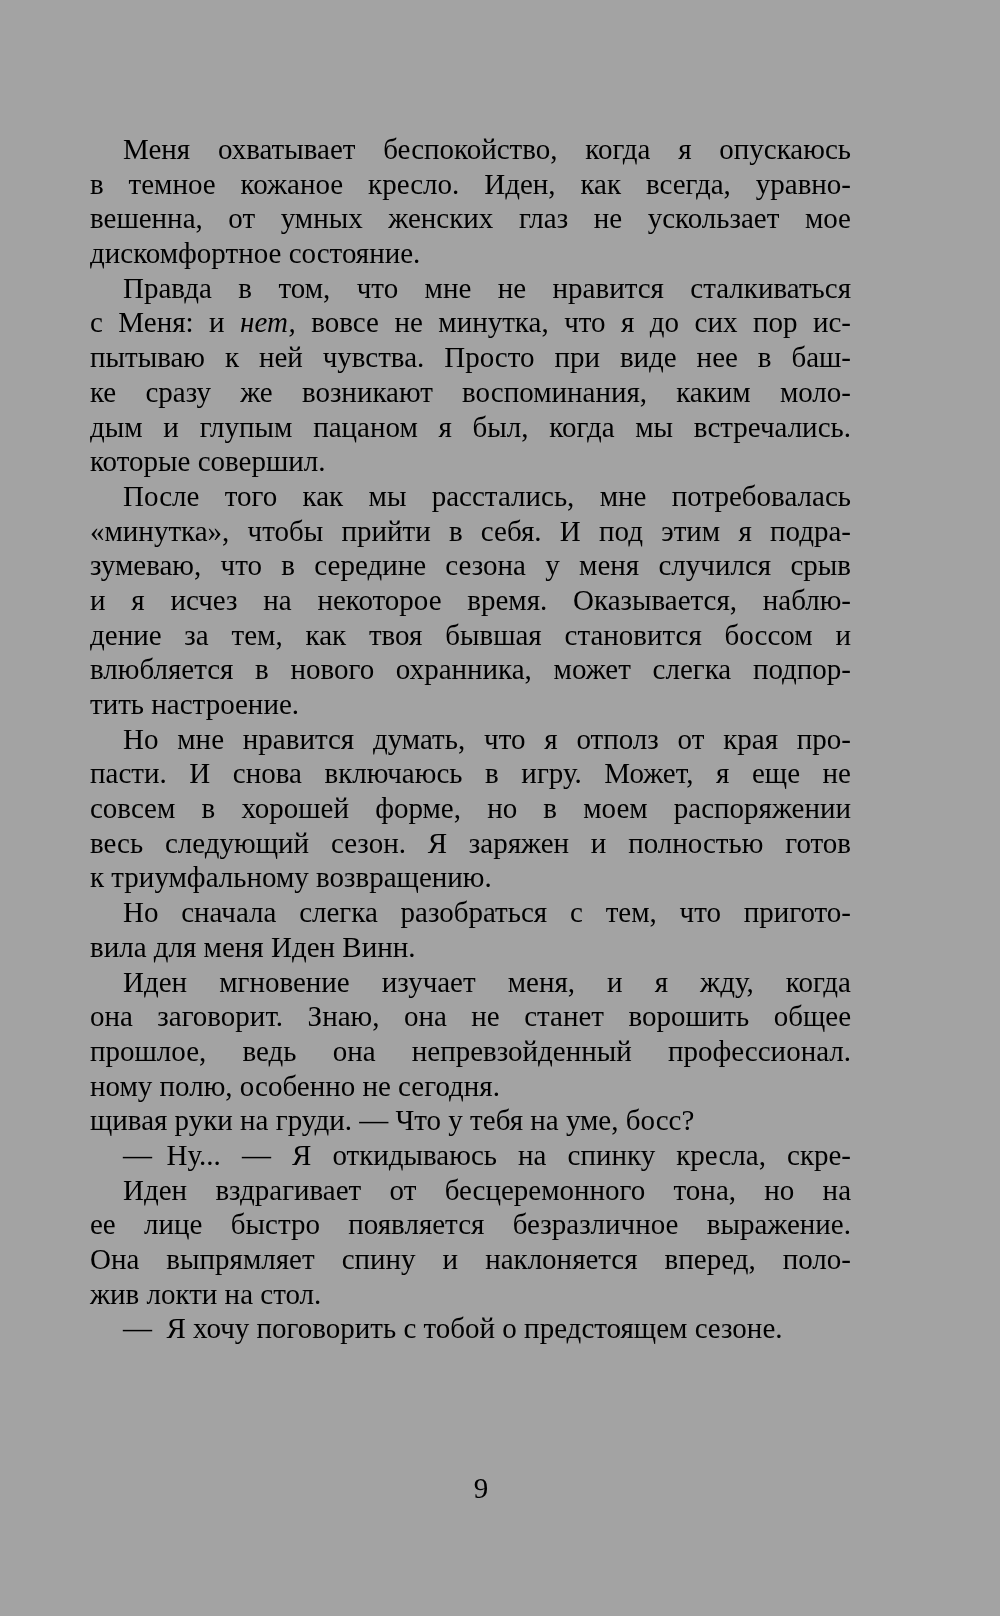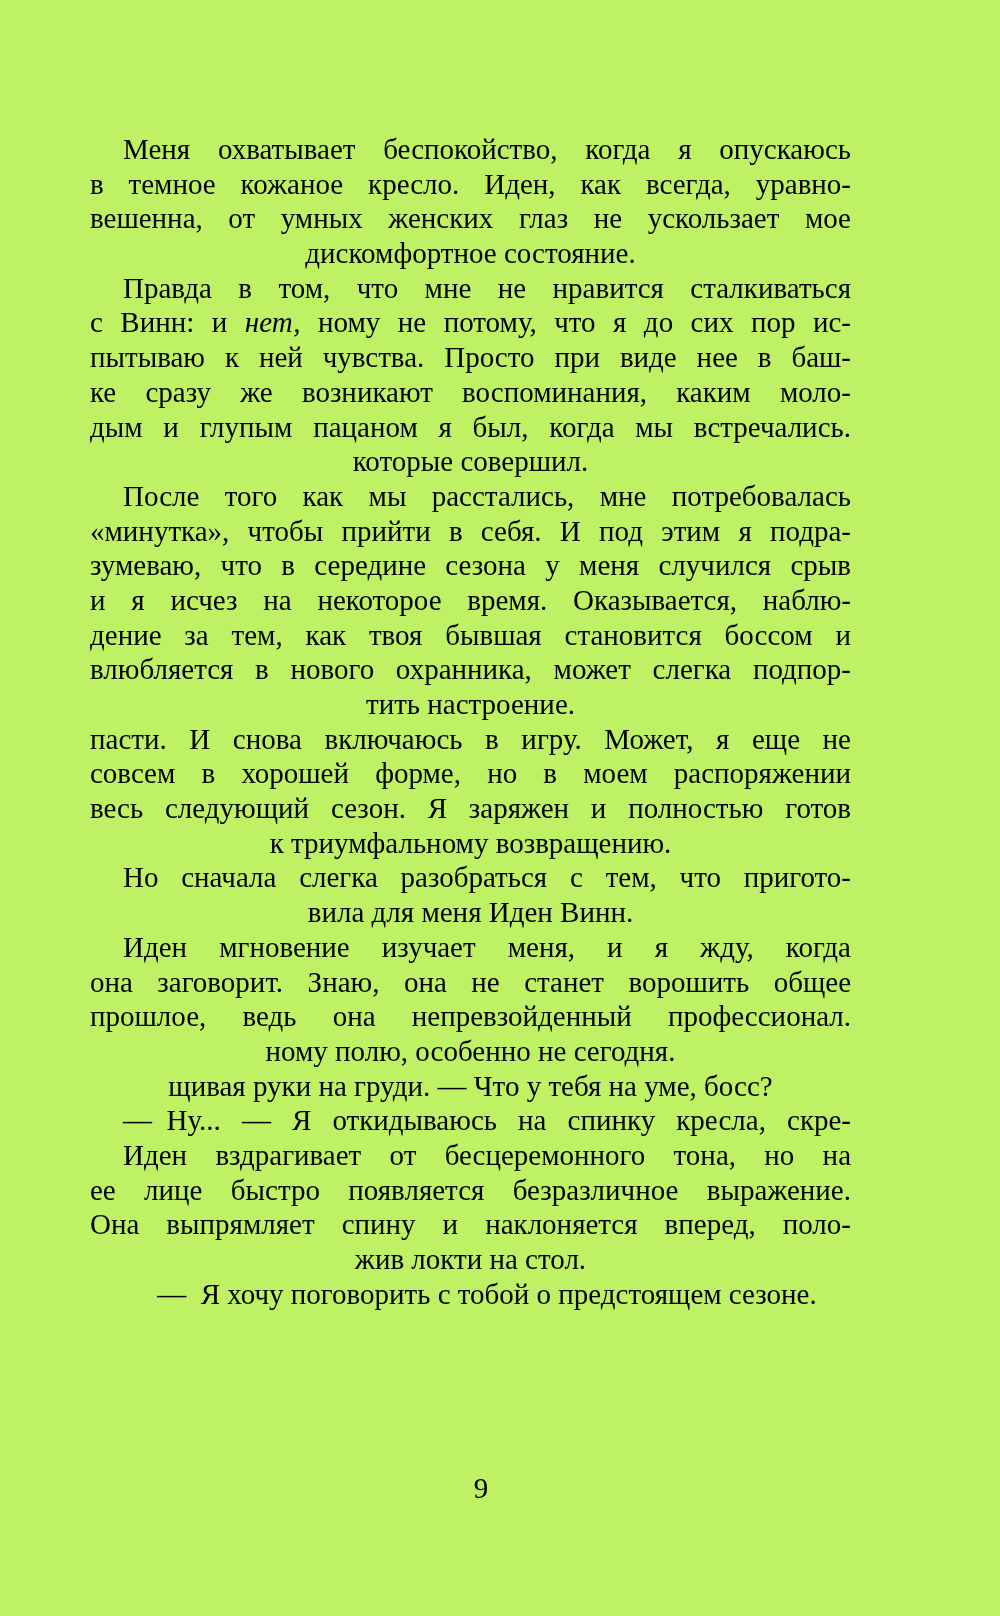--- a/index.html
+++ b/index.html
@@ -11,38 +11,38 @@
     width: 1000px;
     height: 1616px;
     position: relative;
     overflow: hidden;
     font-family: "Liberation Serif", "DejaVu Serif", serif;
     color: #000000;
   }
   .page {
     position: absolute;
     inset: 0;
-    background: #bef264;
+    background: #a3a3a3;
   }
   .text-block {
     position: absolute;
     left: 90px;
     top: 132px;
     width: 761px;
   }
   .paragraph {
     margin: 0;
     padding: 0;
   }
   .line {
     font-size: 29px;
     line-height: 34.7px;
     height: 34.7px;
     white-space: normal;
-    text-align: center;
+    text-align: left;
     letter-spacing: 0px;
   }
   .line.j {
     text-align: justify;
     text-align-last: justify;
     text-justify: inter-word;
   }
   .line.indent {
     text-indent: 33px;
   }
@@ -66,36 +66,37 @@
 <div class="page">
   <div class="text-block" id="text-block">
       <div class="paragraph">
         <div class="line indent j"><span class="seg">Меня охватывает беспокойство, когда я опускаюсь</span></div>
         <div class="line j"><span class="seg">в темное кожаное кресло. Иден, как всегда, уравно-</span></div>
         <div class="line j"><span class="seg">вешенна, от умных женских глаз не ускользает мое</span></div>
         <div class="line"><span class="seg">дискомфортное состояние.</span></div>
       </div>
       <div class="paragraph">
         <div class="line indent j"><span class="seg">Правда в том, что мне не нравится сталкиваться</span></div>
-        <div class="line j"><span class="seg">с Винн: и </span><span class="seg i">нет,</span><span class="seg"> ному не потому, что я до сих пор ис-</span></div>
+        <div class="line j"><span class="seg">с Меня: и </span><span class="seg i">нет,</span><span class="seg"> вовсе не минутка, что я до сих пор ис-</span></div>
         <div class="line j"><span class="seg">пытываю к ней чувства. Просто при виде нее в баш-</span></div>
         <div class="line j"><span class="seg">ке сразу же возникают воспоминания, каким моло-</span></div>
         <div class="line j"><span class="seg">дым и глупым пацаном я был, когда мы встречались.</span></div>
         <div class="line"><span class="seg">которые совершил.</span></div>
       </div>
       <div class="paragraph">
         <div class="line indent j"><span class="seg">После того как мы расстались, мне потребовалась</span></div>
         <div class="line j"><span class="seg">«минутка», чтобы прийти в себя. И под этим я подра-</span></div>
         <div class="line j"><span class="seg">зумеваю, что в середине сезона у меня случился срыв</span></div>
         <div class="line j"><span class="seg">и я исчез на некоторое время. Оказывается, наблю-</span></div>
         <div class="line j"><span class="seg">дение за тем, как твоя бывшая становится боссом и</span></div>
         <div class="line j"><span class="seg">влюбляется в нового охранника, может слегка подпор-</span></div>
         <div class="line"><span class="seg">тить настроение.</span></div>
       </div>
       <div class="paragraph">
+        <div class="line indent j"><span class="seg">Но мне нравится думать, что я отполз от края про-</span></div>
         <div class="line j"><span class="seg">пасти. И снова включаюсь в игру. Может, я еще не</span></div>
         <div class="line j"><span class="seg">совсем в хорошей форме, но в моем распоряжении</span></div>
         <div class="line j"><span class="seg">весь следующий сезон. Я заряжен и полностью готов</span></div>
         <div class="line"><span class="seg">к триумфальному возвращению.</span></div>
       </div>
       <div class="paragraph">
         <div class="line indent j"><span class="seg">Но сначала слегка разобраться с тем, что пригото-</span></div>
         <div class="line"><span class="seg">вила для меня Иден Винн.</span></div>
       </div>
       <div class="paragraph">

